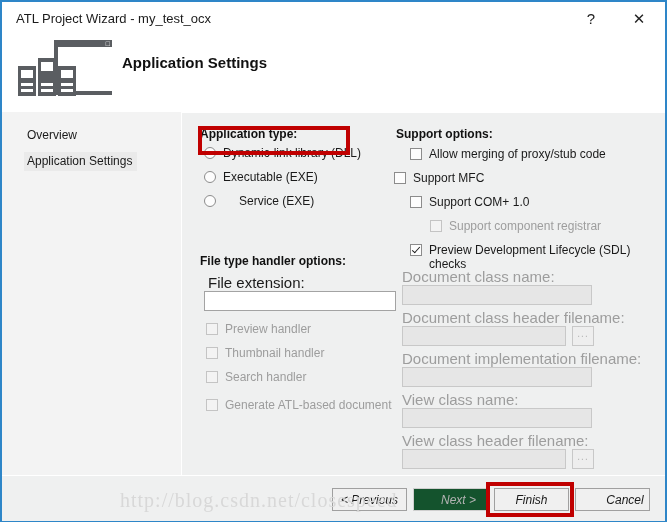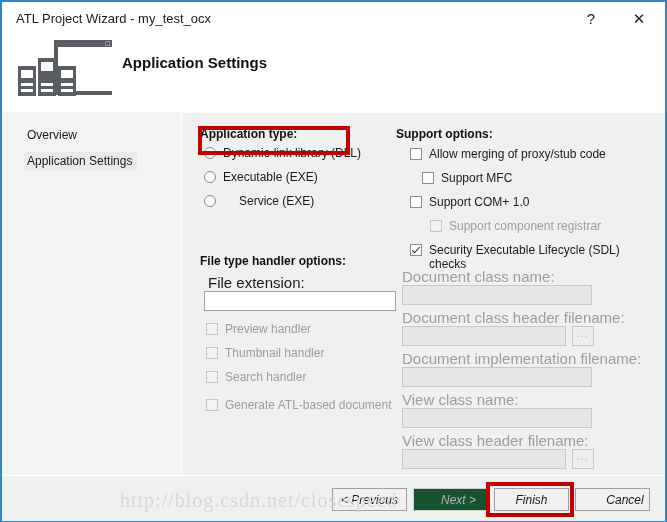--- a/index.html
+++ b/index.html
@@ -366,35 +366,35 @@
         <span class="radio"></span>
         <span>Service (EXE)</span>
       </div>
 
       <div class="grp-label" style="left:214px; top:14px;">Support options:</div>
 
       <div class="check-row" style="left:228px; top:34px;">
         <span class="chk"></span>
         <span class="check-label">Allow merging of proxy/stub code</span>
       </div>
-      <div class="check-row" style="left:240px; top:58px;">
+      <div class="check-row" style="left:212px; top:58px;">
         <span class="chk"></span>
         <span class="check-label">Support MFC</span>
       </div>
       <div class="check-row" style="left:228px; top:82px;">
         <span class="chk"></span>
         <span class="check-label">Support COM+ 1.0</span>
       </div>
       <div class="check-row" style="left:248px; top:106px;">
         <span class="chk disabled"></span>
         <span class="check-label disabled-text">Support component registrar</span>
       </div>
       <div class="check-row" style="left:228px; top:130px; width:225px; white-space:normal;">
         <span class="chk checked"></span>
-        <span class="check-label" style="white-space:normal;">Security Executable Lifecycle (SDL) checks</span>
+        <span class="check-label" style="white-space:normal;">Preview Development Lifecycle (SDL) checks</span>
       </div>
 
       <div class="grp-label" style="left:18px; top:141px;">File type handler options:</div>
       <div class="fld-label" style="left:26px; top:161px;">File extension:</div>
       <input class="tinput" id="file-extension-input" style="left: 22px; top: 178px; width: 192px;" type="text" value="">
 
       <div class="check-row" style="left:24px; top:209px;">
         <span class="chk disabled"></span>
         <span class="check-label disabled-text">Preview handler</span>
       </div>

